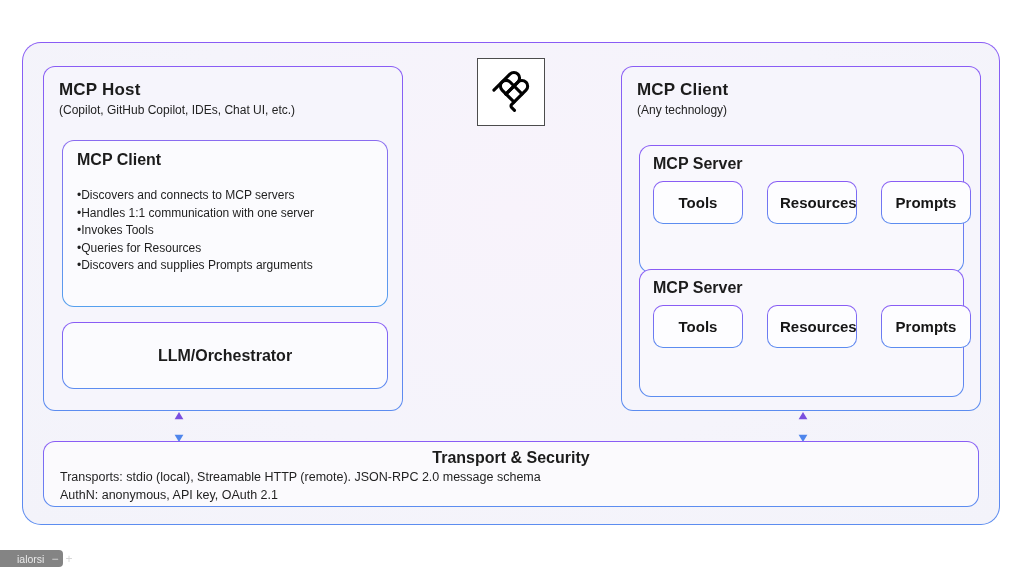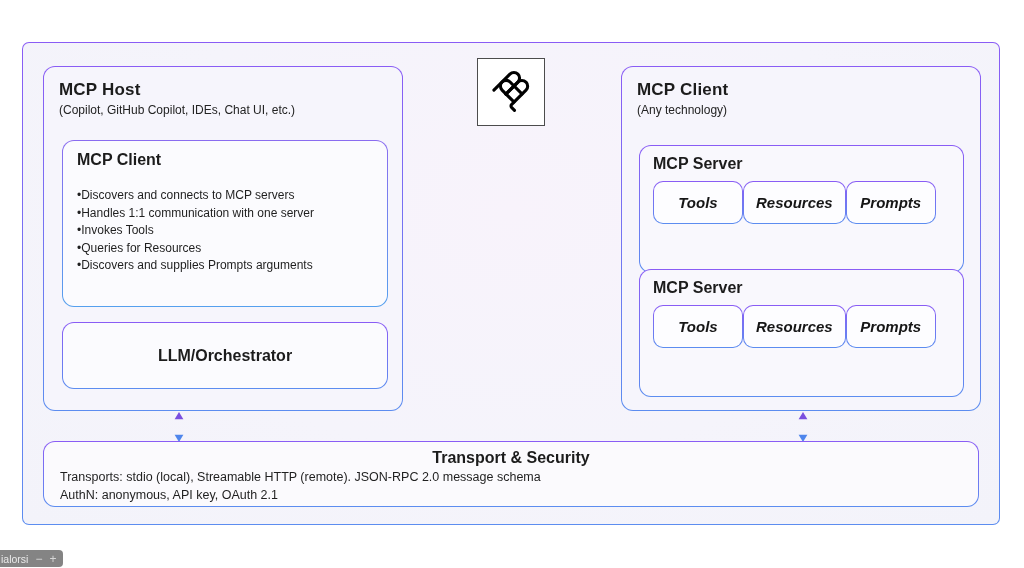--- a/index.html
+++ b/index.html
@@ -9,59 +9,59 @@
   }
   .stage{position:absolute;inset:0;}
   
   .gb{
     position:absolute;box-sizing:border-box;
     border:1.6px solid transparent;border-radius:12px;
     background:linear-gradient(var(--fill,#f9f8fd),var(--fill,#f9f8fd)) padding-box,
                linear-gradient(180deg,var(--b1,#8a5cf5),var(--b2,#5c8df0)) border-box;
   }
   .canvas{
-    left:22px;top:42px;width:978px;height:483px;border-radius:7px;
+    left:22px;top:42px;width:978px;height:483px;border-radius:19px;
     background:radial-gradient(ellipse at 50% 35%,#f8f3fb 0%,#f5f4fb 55%,#f3f3fa 100%) padding-box,
                linear-gradient(180deg,#8a5cf5,#5c8df0) border-box;
     padding-left:32px;
   }
   .host-box{left:20px;top:23px;width:360px;height:345px;--fill:#f6f5fc;}
   .servers-box{left:598px;top:23px;width:360px;height:345px;--fill:#f6f5fc;}
   .box-pad{position:absolute;left:15px;top:13px;right:15px;}
   .box-title{font-size:17px;font-weight:700;letter-spacing:.2px;}
   .box-sub{font-size:12px;margin-top:3px;color:#232323;}
   .client-box{left:18px;top:73px;width:326px;height:167px;--fill:#fbfbfe;--b1:#8a6cf0;--b2:#55a0ee;}
   .client-box .inner{position:absolute;left:14px;top:10px;right:25px;}
   .client-title{font-size:16px;font-weight:700;}
   .bullets{list-style:none;margin:18px 0 0 0;padding:0;font-size:12px;line-height:17.5px;color:#1f1f1f;}
   .llm-box{left:18px;top:255px;width:326px;height:67px;--fill:#fbfbfe;display:flex;align-items:center;justify-content:center;font-size:16px;font-weight:700;}
   .server-box{--fill:#f9f8fd;width:325px;height:128px;left:17px;}
   .server-box .inner{position:absolute;left:13px;top:9px;right:10px;}
   .server-title{font-size:16px;font-weight:700;}
-  .chip-row{display:flex;gap:0;margin-top:8px;font-style:italic;}
+  .chip-row{display:flex;gap:24px;margin-top:8px;}
   .chip{
     box-sizing:border-box;border:1.4px solid transparent;border-radius:10px;
     background:linear-gradient(#fdfdff,#fdfdff) padding-box,
                linear-gradient(180deg,#8a5cf5,#5c8df0) border-box;
     min-width:90px;padding:12px 12px;text-align:center;font-size:15px;font-weight:700;color:#161616;
   }
   .logo-box{
     position:absolute;left:454px;top:15px;width:68px;height:68px;box-sizing:border-box;
     background:#ffffff;border:1.6px solid #4c4c4c;display:flex;align-items:center;justify-content:center;
   }
   .arrow{position:absolute;width:16px;height:30px;top:369px;}
   .arrow-left{left:148px;}
   .arrow-right{left:772px;}
   .transport-box{left:20px;top:398px;width:936px;height:66px;--fill:#fbfafd;}
   .transport-title{text-align:center;font-size:16px;font-weight:700;margin-top:7px;}
   .transport-lines{padding:1px 16px 0 16px;font-size:12.5px;line-height:18px;color:#1f1f1f;}
   .overlay-pill{
     position:absolute;left:0;top:550px;height:17px;width:63px;
     background:rgba(110,110,110,.85);border-radius:0 4px 4px 0;
-    display:flex;align-items:center;gap:7px;padding-left:1px;box-sizing:border-box;
+    display:flex;align-items:center;gap:7px;padding-left:17px;box-sizing:border-box;
     color:#e9e9e9;font-size:10.5px;
   }
   .overlay-pill .ctrl{color:#d6d6d6;font-size:12px;line-height:1;cursor:default;}
 </style>
 </head>
 <body>
 
 <div class="stage">
 
   <div class="gb canvas">

